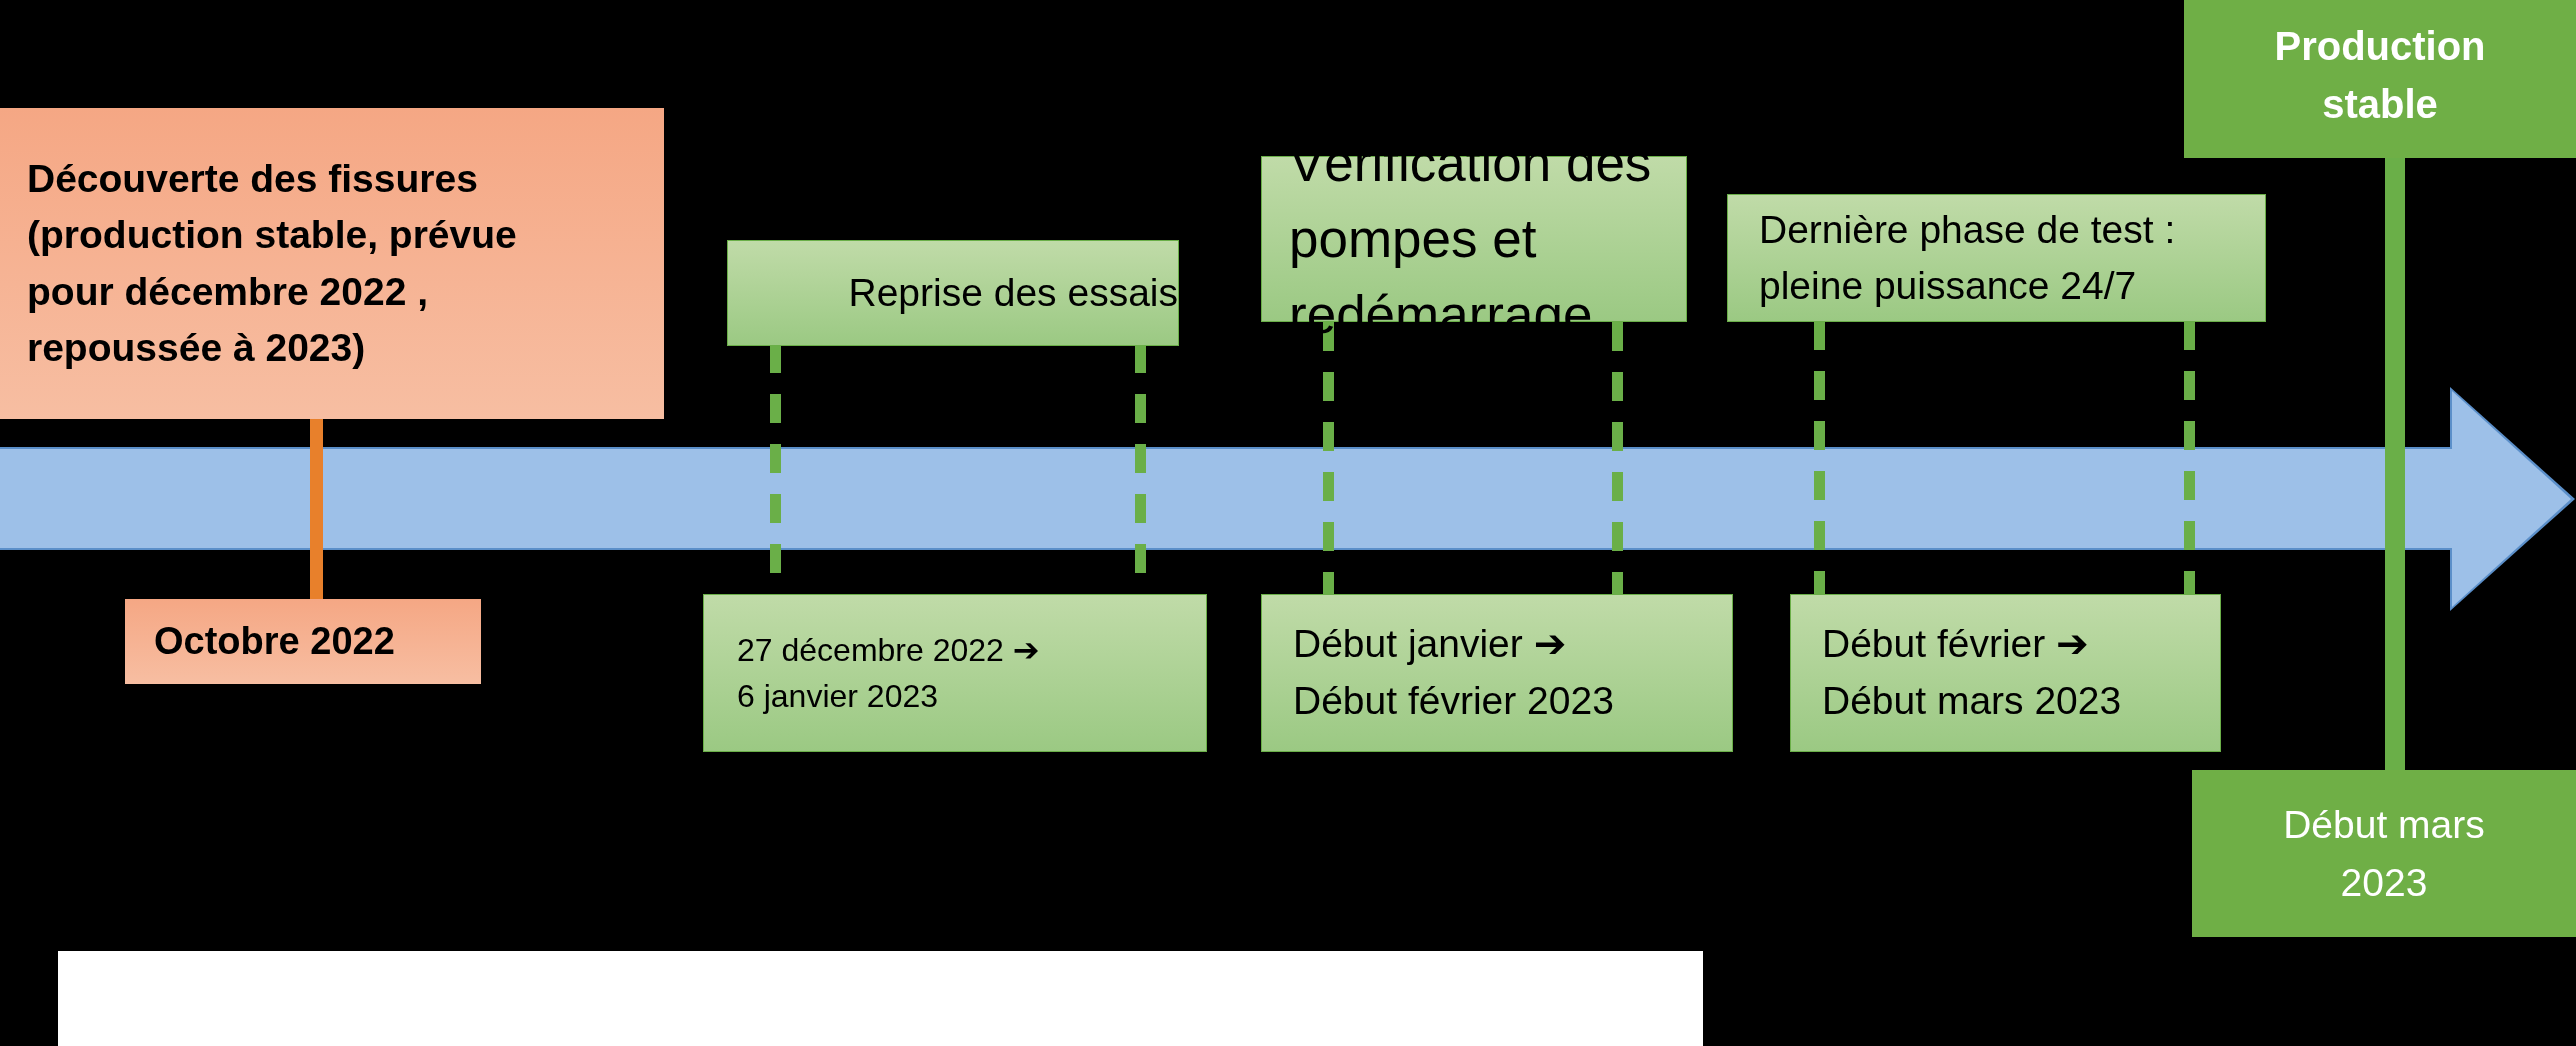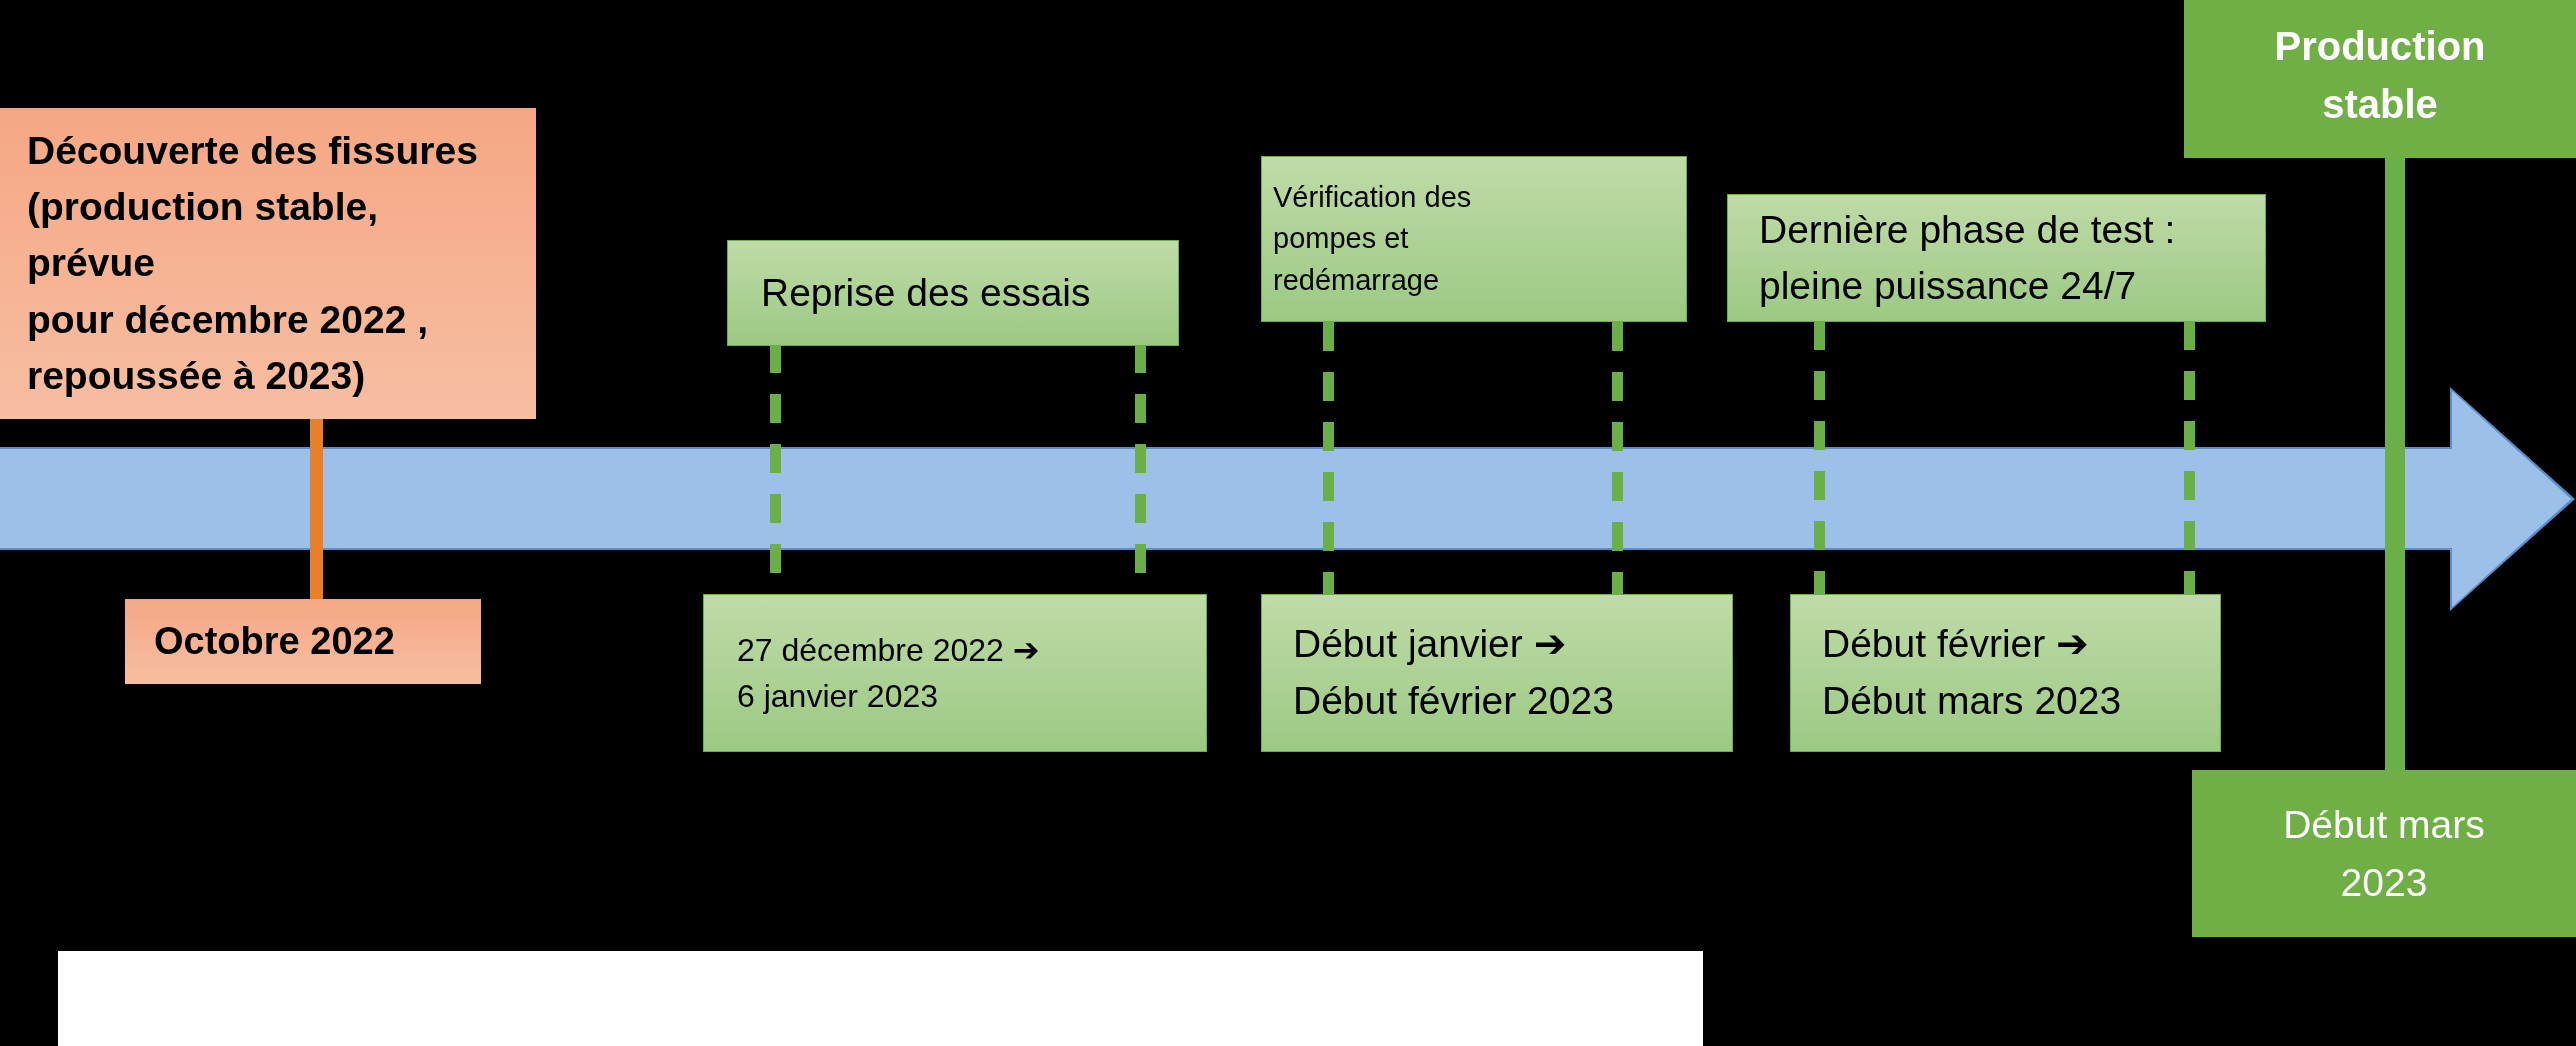--- a/index.html
+++ b/index.html
@@ -93,40 +93,41 @@
   .box-green-dark {
     background: #6FAF46;
     color: #FFFFFF;
   }
   .box p {
     margin: 0;
   }
 
   
   #box-discovery {
-    left: 0px;  top: 108px;  width: 536px;  height: 311px;
+    left: 0px;  top: 108px;  width: 664px;  height: 311px;
     padding: 21px 27px;
     font-size: 39px;
     line-height: 1.44;
   }
   #box-october {
     left: 125px; top: 599px; width: 356px; height: 85px;
     padding: 0 0 0 29px;
     font-size: 38px;
     justify-content: center;
   }
   #box-reprise {
     left: 727px; top: 240px; width: 452px; height: 106px;
     padding: 0 0 0 33px;
     font-size: 39px;
+    align-items: flex-end;
   }
   #box-verification {
     left: 1261px; top: 156px; width: 426px; height: 166px;
-    padding: 0 0 0 11px;
-    font-size: 29px;
+    padding: 0 0 0 27px;
+    font-size: 53px;
     line-height: 1.43;
   }
   #box-derniere {
     left: 1727px; top: 194px; width: 539px; height: 128px;
     padding: 0 0 0 31px;
     font-size: 39px;
     line-height: 1.43;
   }
   #box-production {
     left: 2184px; top: -7.7px; width: 392px; height: 166px;

